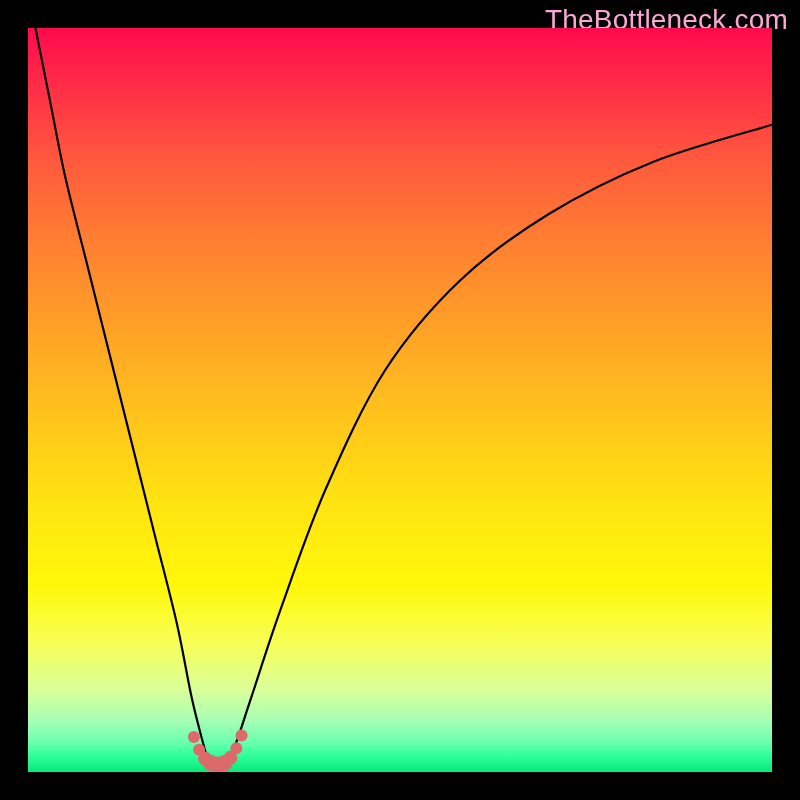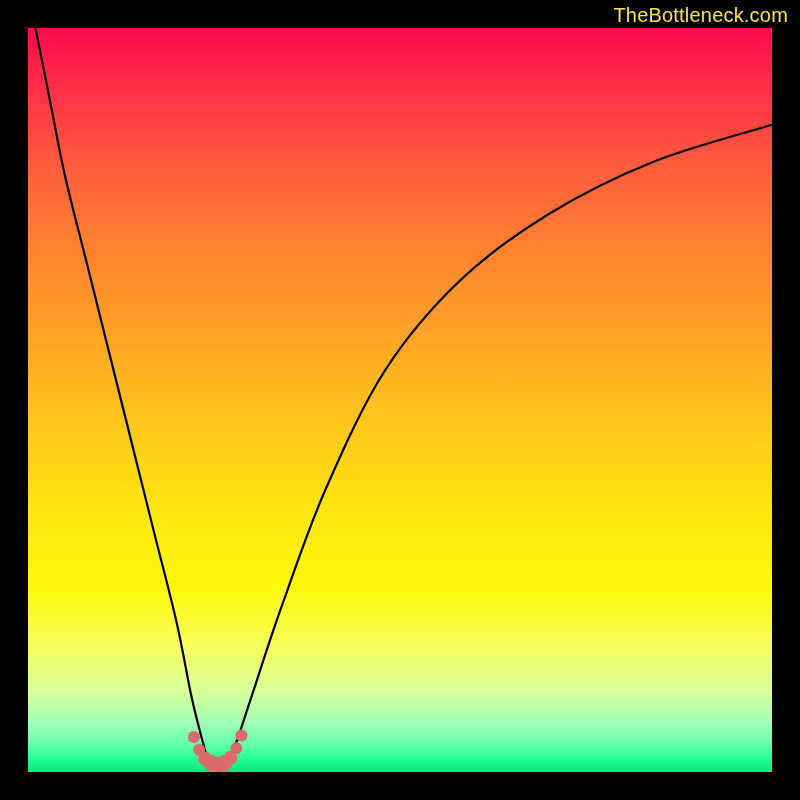--- a/index.html
+++ b/index.html
@@ -31,22 +31,22 @@
       #a8ffb4 93%,
       #6bffb0 96%,
       #2bff9a 98%,
       #08e878 100%
     );
   }
   .watermark {
     position: absolute;
     top: 4px;
     right: 12px;
-    color: #fde047;
-    font-size: 20px;
+    color: #f9a8d4;
+    font-size: 28px;
     letter-spacing: 0.2px;
     font-weight: 500;
     user-select: none;
   }
   svg.curve-layer {
     position: absolute;
     left: 0;
     top: 0;
     width: 744px;
     height: 744px;

